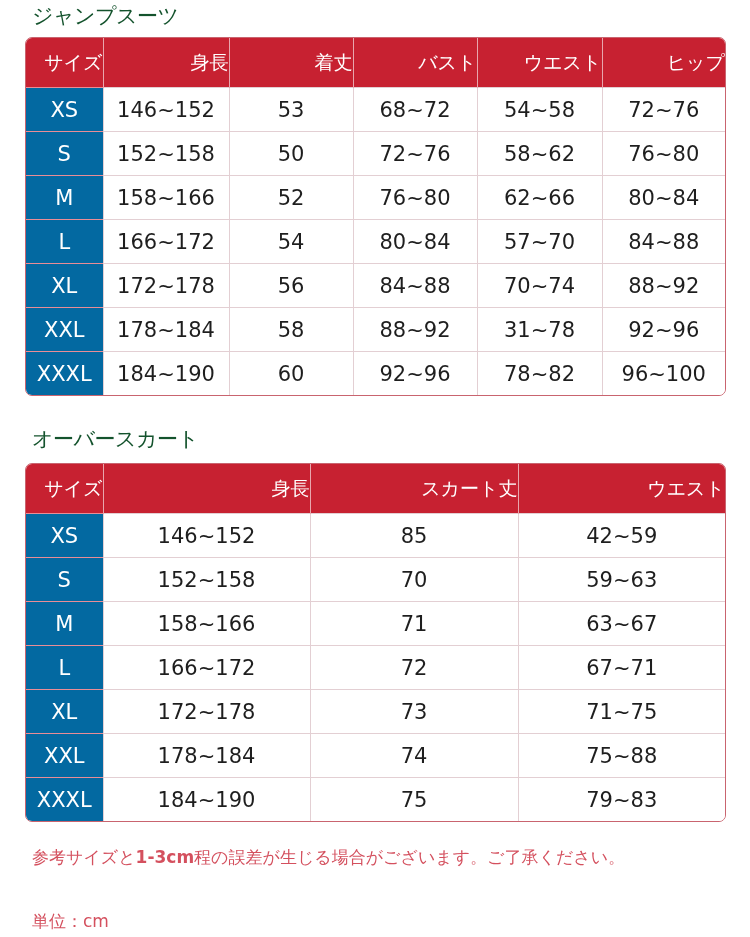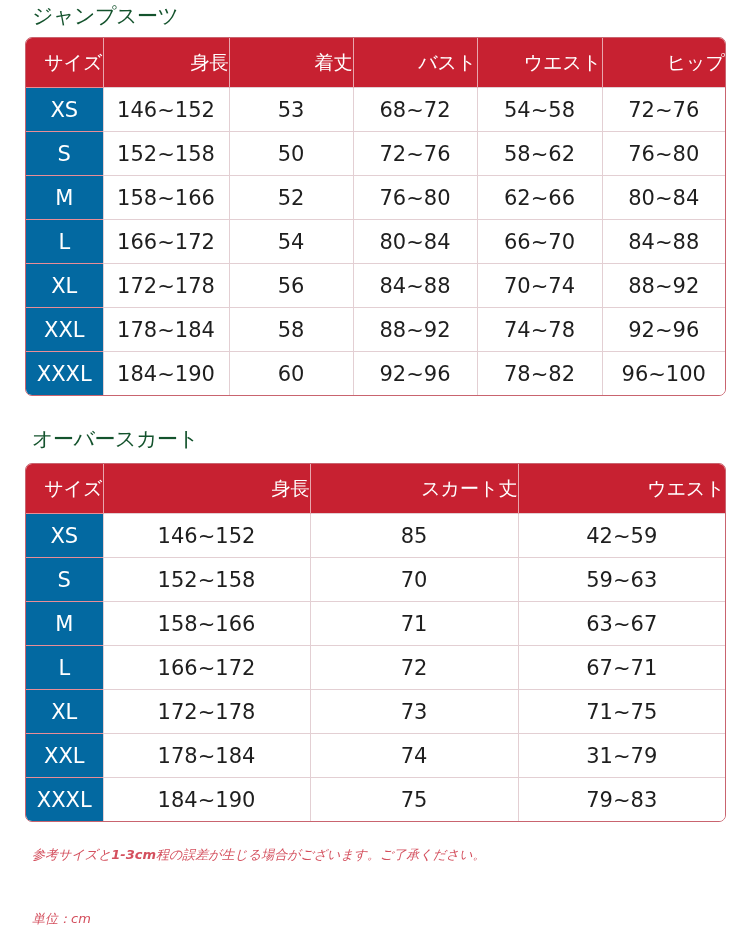--- a/index.html
+++ b/index.html
@@ -26,21 +26,21 @@
       border-left: 1px solid #e3cfd3; border-top: 1px solid #e3cfd3; background: #fff;
     }
     .size-table td.size-cell {
       background: #0369a1; color: #ffffff; border-left: none; border-top: 1px solid #e98d96;
     }
     .t1 { top: 37px; }
     .t1 td { height: 43px; }
     .t2 { top: 463px; }
     .t2 td { height: 43px; }
     .note {
-      position: absolute; left: 32px; font-size: 13px; color: #d4505e; font-style: italic;
+      position: absolute; left: 32px; font-size: 17px; color: #d4505e;
     }
     .note b { font-weight: bold; }
   </style>
 </head>
 <body>
 
 <div class="section-title" style="top:2px;">ジャンプスーツ</div>
 
 <div class="size-table t1">
   <table>
@@ -85,37 +85,37 @@
         <td>52</td>
         <td>76~80</td>
         <td>62~66</td>
         <td>80~84</td>
       </tr>
       <tr>
         <td class="size-cell">L</td>
         <td>166~172</td>
         <td>54</td>
         <td>80~84</td>
-        <td>66~70</td>
+        <td>57~70</td>
         <td>84~88</td>
       </tr>
       <tr>
         <td class="size-cell">XL</td>
         <td>172~178</td>
         <td>56</td>
         <td>84~88</td>
         <td>70~74</td>
         <td>88~92</td>
       </tr>
       <tr>
         <td class="size-cell">XXL</td>
         <td>178~184</td>
         <td>58</td>
         <td>88~92</td>
-        <td>74~78</td>
+        <td>31~78</td>
         <td>92~96</td>
       </tr>
       <tr>
         <td class="size-cell">XXXL</td>
         <td>184~190</td>
         <td>60</td>
         <td>92~96</td>
         <td>78~82</td>
         <td>96~100</td>
       </tr>
@@ -169,21 +169,21 @@
       <tr>
         <td class="size-cell">XL</td>
         <td>172~178</td>
         <td>73</td>
         <td>71~75</td>
       </tr>
       <tr>
         <td class="size-cell">XXL</td>
         <td>178~184</td>
         <td>74</td>
-        <td>31~79</td>
+        <td>75~88</td>
       </tr>
       <tr>
         <td class="size-cell">XXXL</td>
         <td>184~190</td>
         <td>75</td>
         <td>79~83</td>
       </tr>
     </tbody>
   </table>
 </div>

